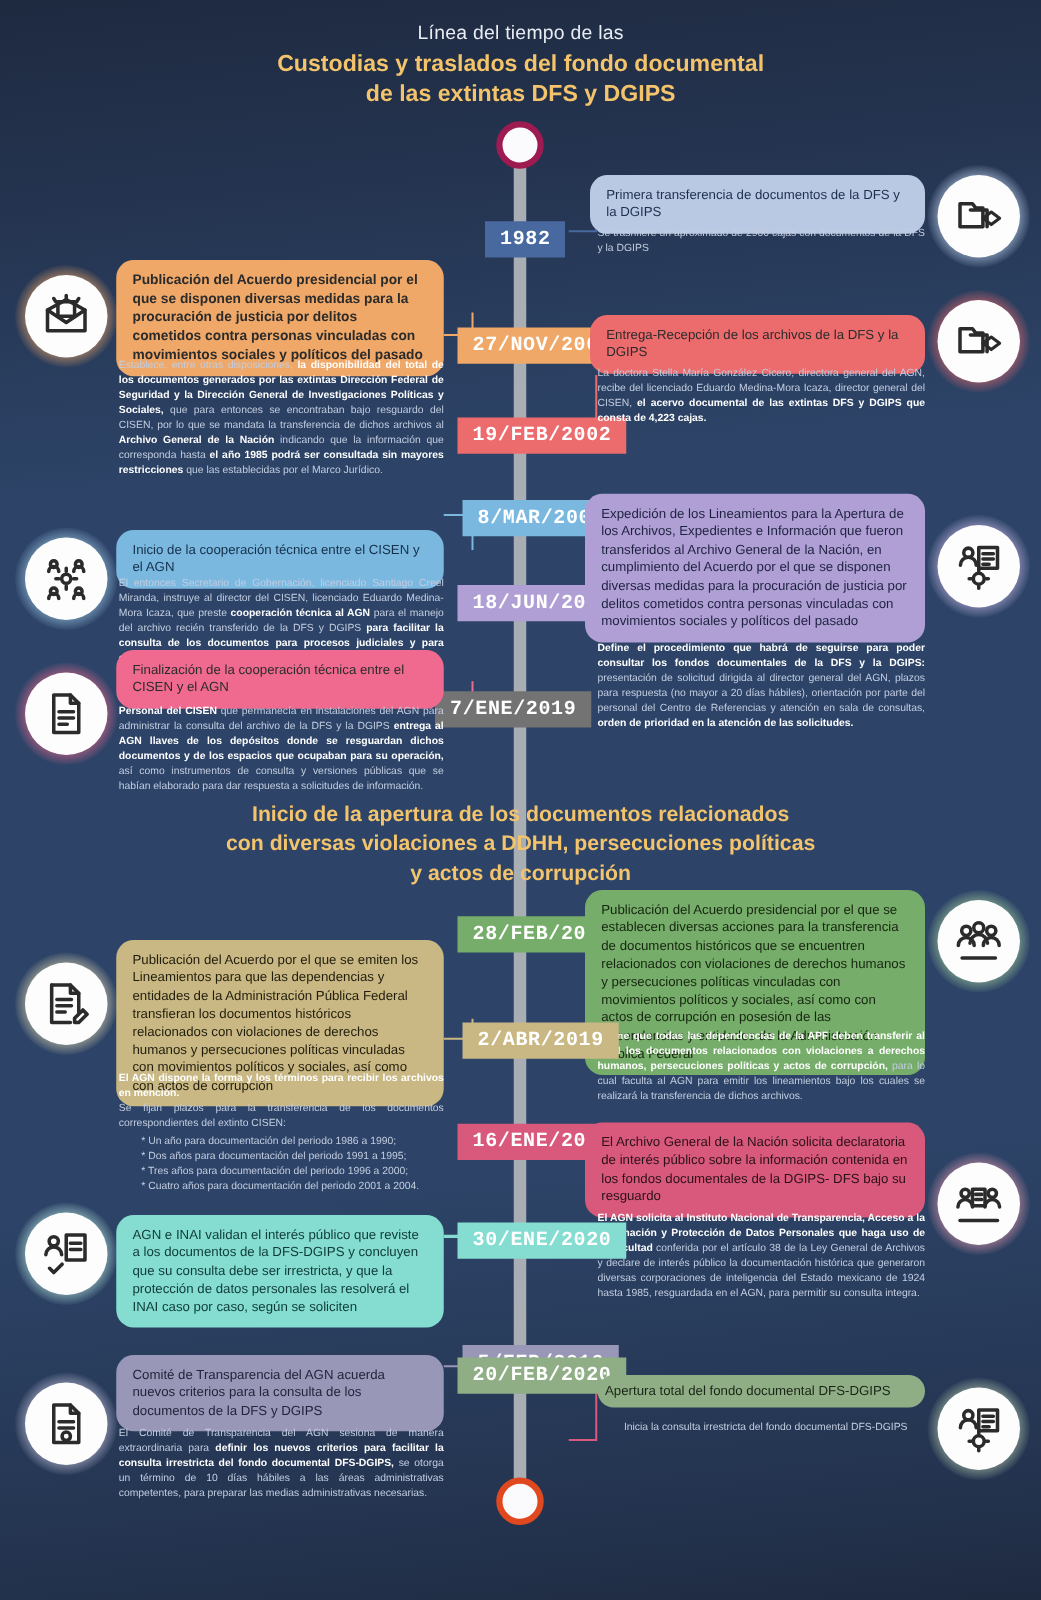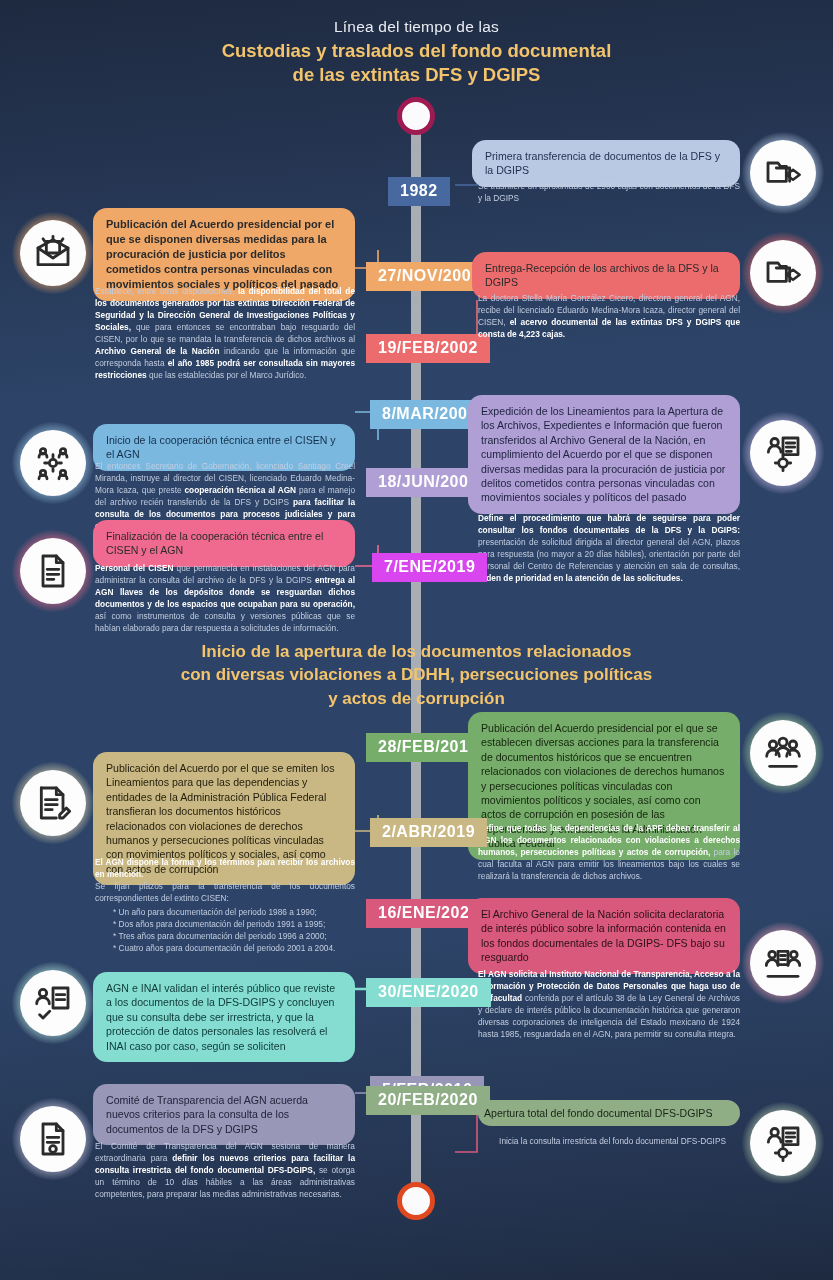--- a/index.html
+++ b/index.html
@@ -20,21 +20,21 @@
   .spine { position: absolute; left: 411px; top: 118px; width: 10px; height: 1075px;
            background: #a9adb4; border-radius: 5px; }
   .node { position: absolute; border-radius: 50%; background: #fbfbfd; }
   .node-top { left: 397px; top: 97px; width: 38px; height: 38px; border: 5px solid #9e1b52; }
   .node-bottom { left: 397px; top: 1182px; width: 38px; height: 38px; border: 5px solid #e0481f; }
 
   
   .date {
     position: absolute; color: #ffffff; font-size: 16px; font-weight: bold;
     padding: 5px 12px 6px; white-space: nowrap; letter-spacing: .5px;
-    font-family: Liberation Sans, sans-serif;
+    font-family: Liberation Mono, monospace;
   }
   .date.left  { text-align: right; }
   .date.right { text-align: left; }
 
   
   .bubble {
     position: absolute; border-radius: 14px; padding: 9px 13px;
     font-size: 10.6px; line-height: 1.36; text-align: left;
   }
   .bubble.hi { font-size: 11px; font-weight: 600; }
@@ -174,21 +174,21 @@
   <div class="desc" style="left:478px;top:512px;width:262px"><b>Define el procedimiento que habrá de seguirse para poder consultar los fondos documentales de la DFS y la DGIPS:</b> presentación de solicitud dirigida al director general del AGN, plazos para respuesta (no mayor a 20 días hábiles), orientación por parte del personal del Centro de Referencias y atención en sala de consultas, <b>orden de prioridad en la atención de las solicitudes.</b></div>
 
   <div class="glow" style="left:12px;top:530px;width:82px;height:82px;background:radial-gradient(circle,#ef6a8e 38%,rgba(45,68,104,0) 72%)"></div>
   <div class="badge" style="left:20px;top:538px">
     <svg viewBox="0 0 24 24">
       <path d="M6 3h8l4 4v14H6z"></path>
         <path d="M14 3v4h4"></path>
         <path d="M8.5 11h7M8.5 14h7M8.5 17h4"></path>
     </svg>
   </div>
-  <div class="date left" style="left:372px;top:553px;background:#d946ef">7/ENE/2019</div>
+  <div class="date left" style="left:348px;top:553px;background:#737373">7/ENE/2019</div>
   <div class="bubble" style="left:93px;top:520px;width:262px;background:#ef6a8e;color:#2b2b2b">Finalización de la cooperación técnica entre el CISEN y el AGN</div>
   <div class="desc" style="left:95px;top:562px;width:260px"><b>Personal del CISEN</b> que permanecía en instalaciones del AGN para administrar la consulta del archivo de la DFS y la DGIPS <b>entrega al AGN llaves de los depósitos donde se resguardan dichos documentos y de los espacios que ocupaban para su operación,</b> así como instrumentos de consulta y versiones públicas que se habían elaborado para dar respuesta a solicitudes de información.</div>
 
   <div class="glow" style="left:742px;top:712px;width:82px;height:82px;background:radial-gradient(circle,#a8d39d 38%,rgba(45,68,104,0) 72%)"></div>
   <div class="badge" style="left:750px;top:720px">
     <svg viewBox="0 0 24 24">
       <circle cx="6" cy="7" r="2.2"></circle>
         <path d="M2.2 14a3.8 3.8 0 017.6 0"></path>
       <circle cx="12" cy="5.5" r="2.4"></circle>
         <path d="M7.8 13a4.2 4.2 0 018.4 0"></path>

